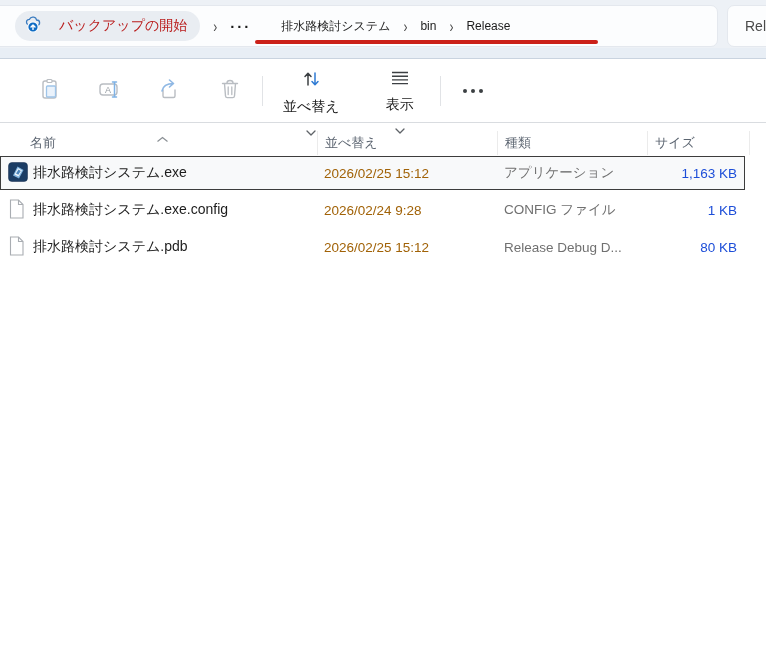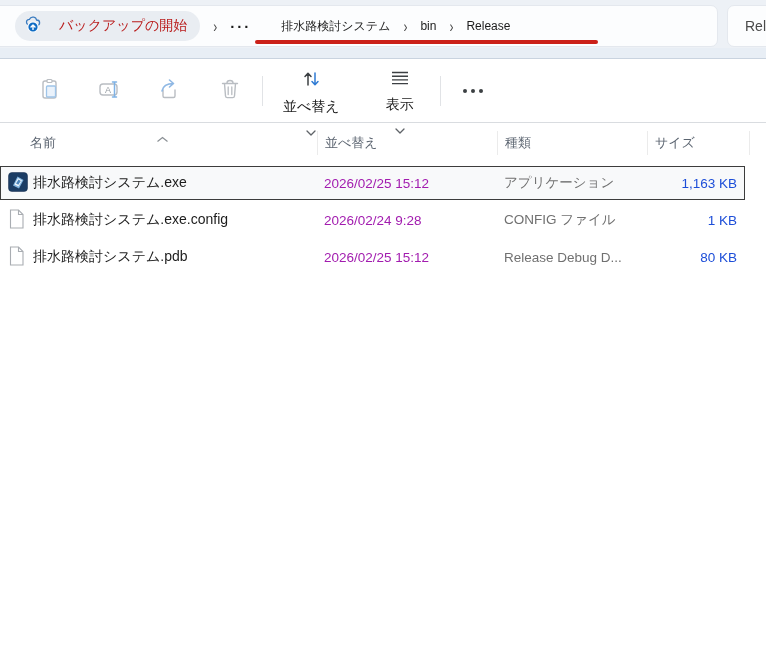--- a/index.html
+++ b/index.html
@@ -71,32 +71,32 @@
   }
   .hc { height: 24px; display: flex; align-items: center; border-right: 1px solid #ebebeb; }
   .hc-name { width: 318px; padding-left: 30px; }
   .hc-date { width: 180px; padding-left: 7px; }
   .hc-type { width: 150px; padding-left: 7px; }
   .hc-size { width: 102px; padding-left: 7px; }
   .sort-caret {
     position: absolute; left: 156px; top: 0px; color: #8a8f94;
   }
   
-  .rows { position: absolute; top: 164px; left: 0; width: 766px; padding-top: 2px; }
+  .rows { position: absolute; top: 154px; left: 0; width: 766px; padding-top: 2px; }
   .file-row {
     width: 745px; height: 34px; margin-bottom: 3px;
     display: flex; align-items: center;
     border: 1px solid transparent;
     font-size: 13.5px;
   }
   .file-row.selected { border-color: #3c3c3c; background: #f8f9fa; }
   .cell-icon { width: 30px; padding-left: 7px; display: flex; align-items: center; }
   .cell-name { width: 287px; padding-left: 2px; color: #1c1c1c; font-size: 14px;
                white-space: nowrap; overflow: hidden; }
-  .cell-date { width: 180px; padding-left: 6px; color: #a21caf; }
+  .cell-date { width: 180px; padding-left: 6px; color: #a16207; }
   .cell-type { width: 150px; padding-left: 6px; color: #707070; }
   .cell-size { width: 89px; text-align: right; color: #1d4ed8; }
   .icon-app, .icon-file { display: block; }
 </style>
 </head>
 <body>
 
 <div class="topbar">
   <div class="addressbox">
     <div class="backup-pill">

